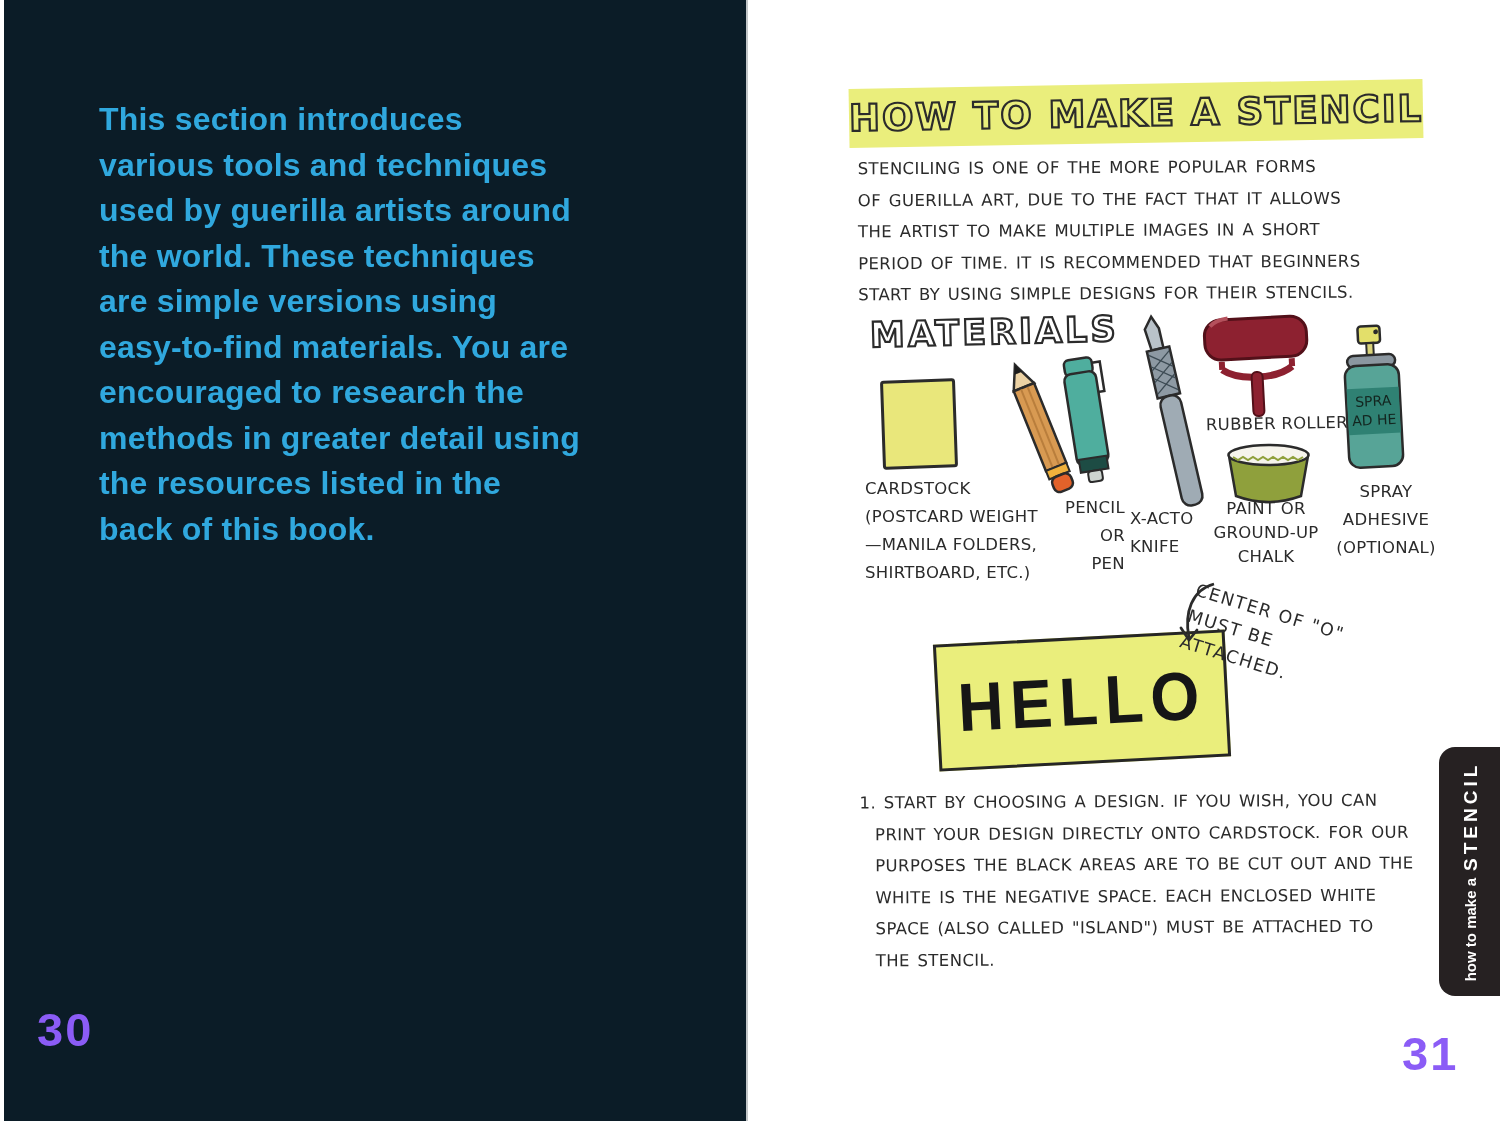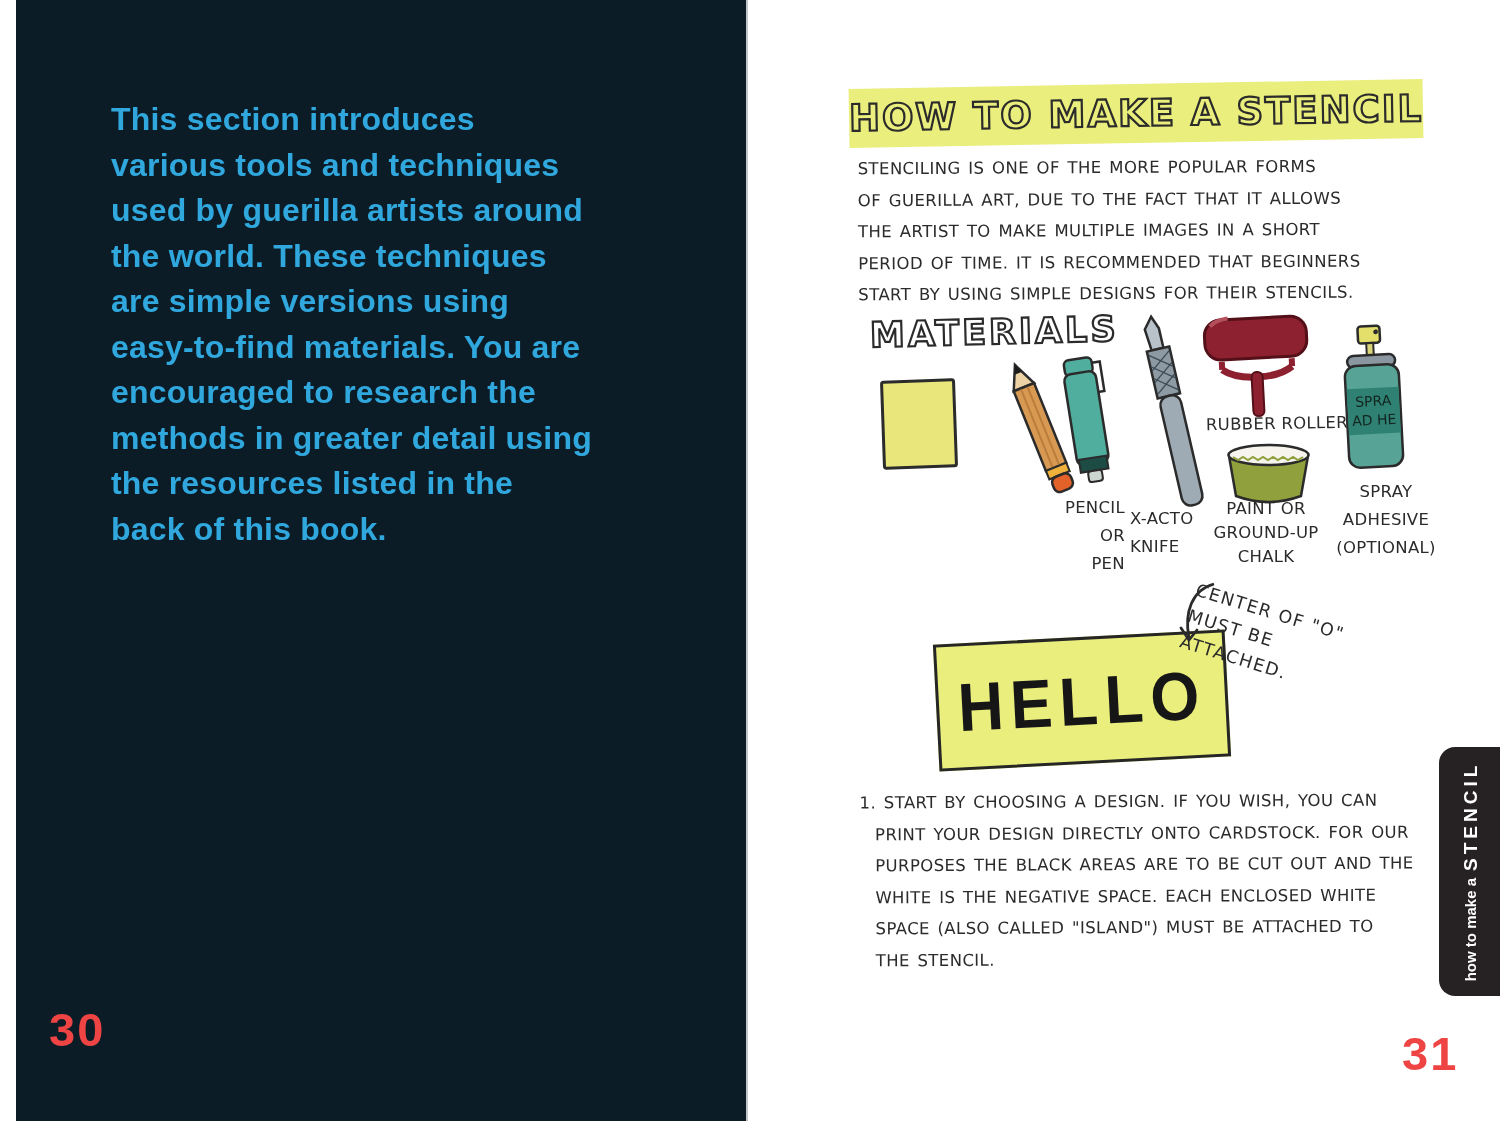--- a/index.html
+++ b/index.html
@@ -1,27 +1,27 @@
 <!DOCTYPE html>
 <html><head>
 <meta charset="utf-8">
 <style>
   html,body{margin:0;padding:0;}
   body{width:1500px;height:1121px;overflow:hidden;background:#ffffff;
        font-family:"DejaVu Sans",sans-serif;}
   #stage{position:relative;width:1500px;height:1121px;}
 
   
-  .left-page{position:absolute;left:16px;top:0;width:746px;height:1121px;background:#0b1c27;}
+  .left-page{position:absolute;left:4px;top:0;width:746px;height:1121px;background:#0b1c27;}
   .intro-blue{position:absolute;left:95px;top:97px;
       font-family:"Liberation Sans","DejaVu Sans",sans-serif;
       font-weight:bold;font-size:32px;line-height:45.5px;letter-spacing:.2px;
       color:#30a8de;white-space:pre;}
   .pagenum{font-family:"Liberation Sans","DejaVu Sans",sans-serif;
-      font-weight:bold;font-size:47px;letter-spacing:2px;color:#ef4444;}
+      font-weight:bold;font-size:47px;letter-spacing:2px;color:#8b5cf6;}
   .pagenum-left{position:absolute;left:33px;top:1002px;}
 
   
   .right-page{position:absolute;left:746px;top:0;width:754px;height:1121px;background:#ffffff;
       border-left:2px solid #c2c6c8;}
   .hand{font-family:"DejaVu Sans",sans-serif;color:#2b2b2b;}
 
   .title-bar{position:absolute;left:101px;top:84px;width:574px;height:59px;
       background:#eaee7c;transform:rotate(-1deg);
       display:flex;align-items:center;justify-content:center;}
@@ -172,20 +172,24 @@
         <circle cx="46" cy="10" r="2.4" fill="#2b2b2b"></circle>
         <rect x="36" y="21" width="7" height="13" fill="#d9d37a" stroke="#2b2b2b" stroke-width="2"></rect>
         <rect x="16" y="33" width="48" height="12" rx="6" fill="#8b97a0" stroke="#2b2b2b" stroke-width="2.5"></rect>
         <rect x="13" y="43" width="54" height="102" rx="11" fill="#57a497" stroke="#2b2b2b" stroke-width="2.5"></rect>
         <rect x="14" y="66" width="52" height="46" fill="#2f8173"></rect>
         <text x="40" y="84" text-anchor="middle" font-size="14" fill="#13251f" font-family="DejaVu Sans">SPRA</text>
         <text x="40" y="103" text-anchor="middle" font-size="14" fill="#13251f" font-family="DejaVu Sans">AD HE</text>
       </g>
     </svg>
 
+    <div class="mat-label lbl-cardstock hand">CARDSTOCK
+(POSTCARD WEIGHT
+—MANILA FOLDERS,
+SHIRTBOARD, ETC.)</div>
     <div class="mat-label lbl-pencil hand">PENCIL
 OR
 PEN</div>
     <div class="mat-label lbl-knife hand">X-ACTO
 KNIFE</div>
     <div class="mat-label lbl-roller hand">RUBBER ROLLER</div>
     <div class="mat-label lbl-paint hand">PAINT OR
 GROUND-UP
 CHALK</div>
     <div class="mat-label lbl-spray hand">SPRAY

